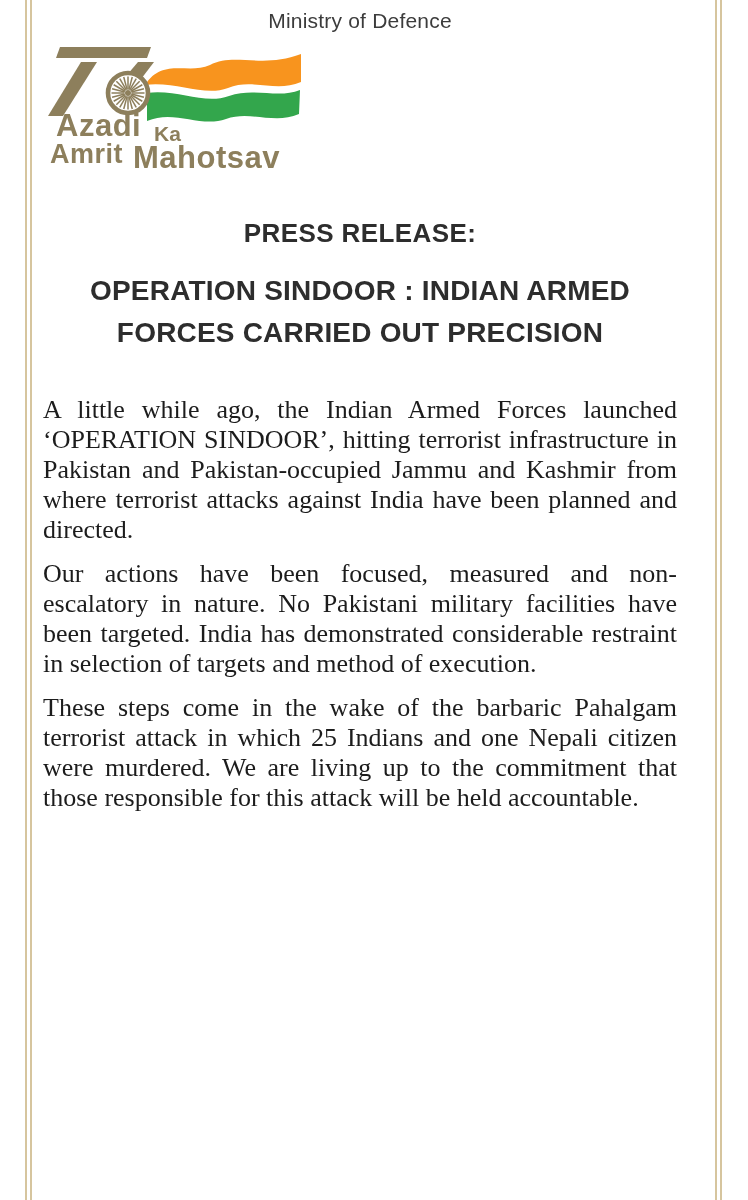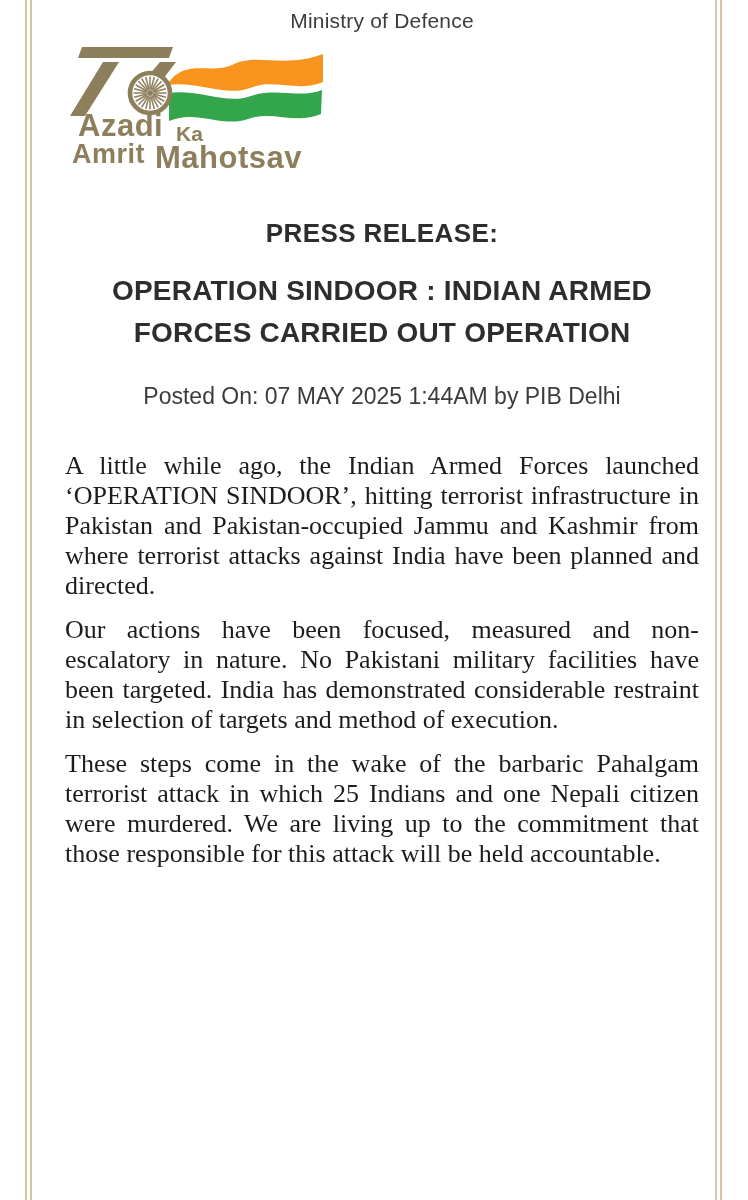--- a/index.html
+++ b/index.html
@@ -21,21 +21,21 @@
   }
   .page-edge{
     position:absolute;top:0;height:1200px;width:3px;
     border-left:2px solid var(--border-tan);
     border-right:2px solid var(--border-tan);
   }
   .page-edge.left{left:25px;}
   .page-edge.right{left:715px;}
 
   .content{
-    position:absolute;left:42px;top:0;width:680px;height:1200px;
+    position:absolute;left:20px;top:0;width:680px;height:1200px;
   }
 
   .ministry{
     padding-top:9px;
     text-align:center;
     font-size:21px;
     color:var(--muted);
     letter-spacing:0.2px;
   }
 
@@ -146,24 +146,23 @@
       <text class="logo-text t-ka" x="106" y="100">Ka</text>
       <text class="logo-text t-amrit" x="2" y="122">Amrit</text>
       <text class="logo-text t-mah" x="85" y="127">Mahotsav</text>
     </svg>
   </div>
 
   <div class="press-label">PRESS RELEASE:</div>
 
   <h1 class="headline" style="margin-bottom:0;">
     <div>OPERATION SINDOOR : INDIAN ARMED</div>
-    <div>FORCES CARRIED OUT OPERATION</div>
+    <div>FORCES CARRIED OUT PRECISION</div>
   </h1>
 
-  <div class="posted">Posted On: 07 MAY 2025 1:44AM by PIB Delhi</div>
 
   <div class="body-copy">
     <p>A little while ago, the Indian Armed Forces launched ‘OPERATION SINDOOR’, hitting terrorist infrastructure in Pakistan and Pakistan-occupied Jammu and Kashmir from where terrorist attacks against India have been planned and directed.</p>
     <p>Our actions have been focused, measured and non-escalatory in nature. No Pakistani military facilities have been targeted. India has demonstrated considerable restraint in selection of targets and method of execution.</p>
     <p>These steps come in the wake of the barbaric Pahalgam terrorist attack in which 25 Indians and one Nepali citizen were murdered. We are living up to the commitment that those responsible for this attack will be held accountable.</p>
   </div>
 
 </div>
 
 </body></html>

